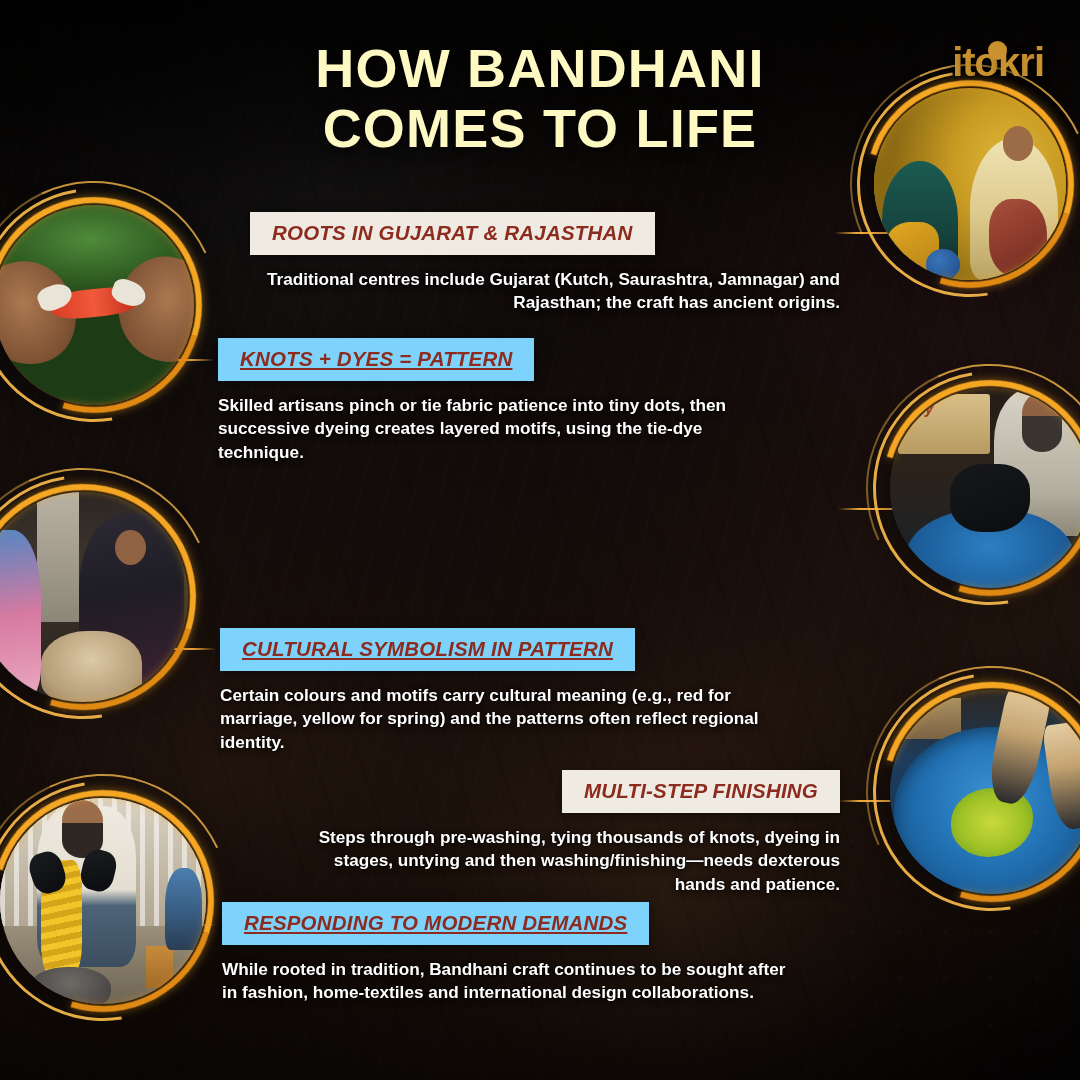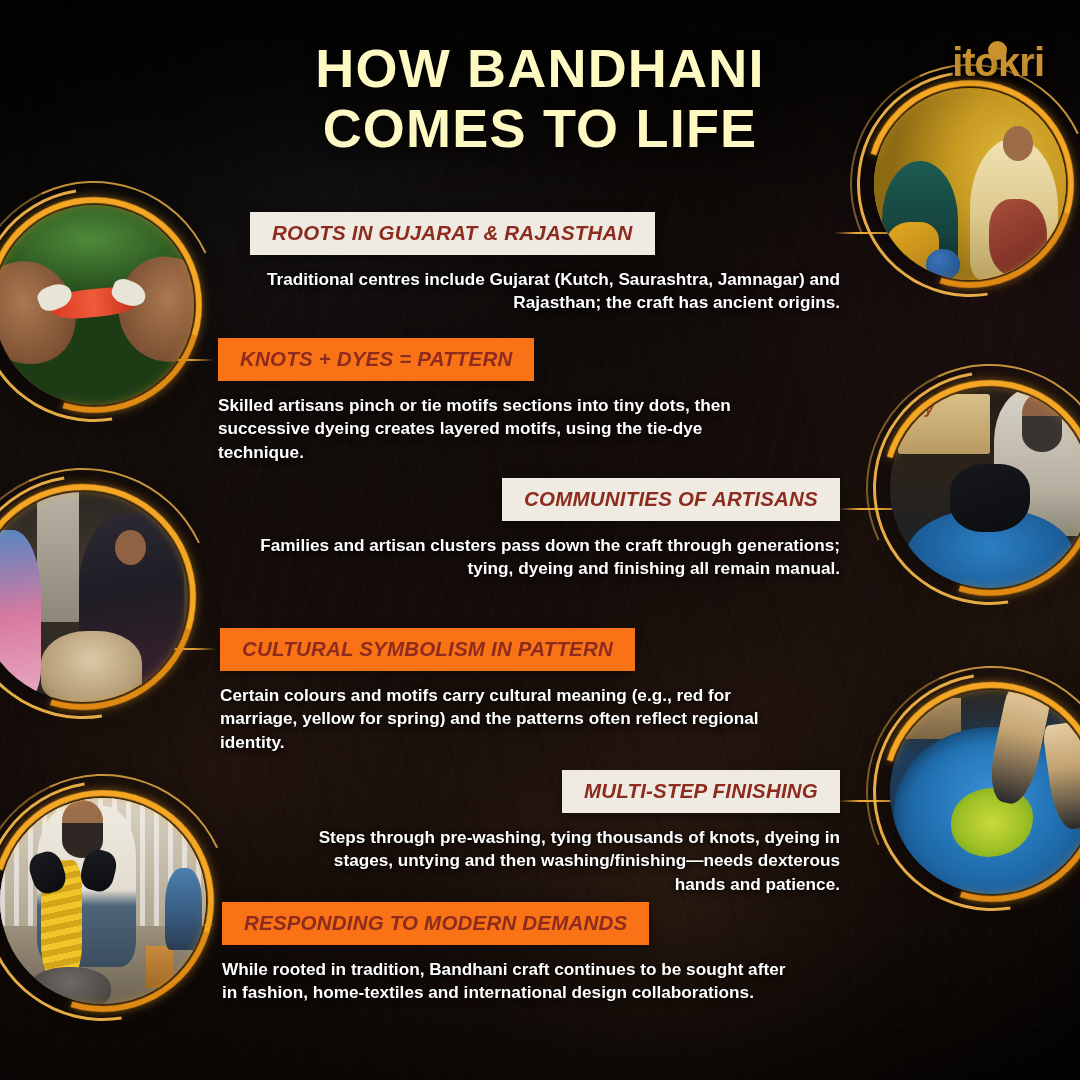--- a/index.html
+++ b/index.html
@@ -386,21 +386,21 @@
     padding: 9px 22px 10px 22px;
     font-size: 20.5px;
     font-weight: 800;
     font-style: italic;
     letter-spacing: 0.2px;
     color: #8C2B1E;
     white-space: nowrap;
     box-shadow: 0 3px 12px rgba(0,0,0,0.45);
   }
   .badge.cream { background: #EFEAE2; }
-  .badge.amber { background: #f97316; }
+  .badge.amber { background: #7dd3fc; text-decoration: underline; }
 
   .body-text {
     margin-top: 13px;
     font-size: 17.2px;
     font-weight: 700;
     line-height: 1.36;
     color: #FFFFFF;
     text-shadow: 0 2px 7px rgba(0,0,0,0.85), 0 0 2px rgba(0,0,0,0.9);
   }
   .align-right { text-align: right; }
@@ -523,29 +523,23 @@
     <div style="text-align:left;">
       <span class="badge cream">ROOTS IN GUJARAT &amp; RAJASTHAN</span>
     </div>
     <div class="body-text align-right">Traditional centres include Gujarat (Kutch, Saurashtra, Jamnagar) and Rajasthan; the craft has ancient origins.</div>
   </div>
 
   <div class="block" style="top:338px; left:218px; width:545px;">
     <div style="text-align:left;">
       <span class="badge amber">KNOTS + DYES = PATTERN</span>
     </div>
-    <div class="body-text align-left">Skilled artisans pinch or tie motifs sections into tiny dots, then successive dyeing creates layered motifs, using the tie-dye technique.</div>
-  </div>
-
-  <div class="block" style="top:478px; left:240px; width:600px;">
-    <div style="text-align:right;">
-      <span class="badge cream">COMMUNITIES OF ARTISANS</span>
-    </div>
-    <div class="body-text align-right">Families and artisan clusters pass down the craft through generations; tying, dyeing and finishing all remain manual.</div>
-  </div>
+    <div class="body-text align-left">Skilled artisans pinch or tie fabric patience into tiny dots, then successive dyeing creates layered motifs, using the tie-dye technique.</div>
+  </div>
+
 
   <div class="block" style="top:628px; left:220px; width:560px;">
     <div style="text-align:left;">
       <span class="badge amber">CULTURAL SYMBOLISM IN PATTERN</span>
     </div>
     <div class="body-text align-left">Certain colours and motifs carry cultural meaning (e.g., red for marriage, yellow for spring) and the patterns often reflect regional identity.</div>
   </div>
 
   <div class="block" style="top:770px; left:300px; width:540px;">
     <div style="text-align:right;">

